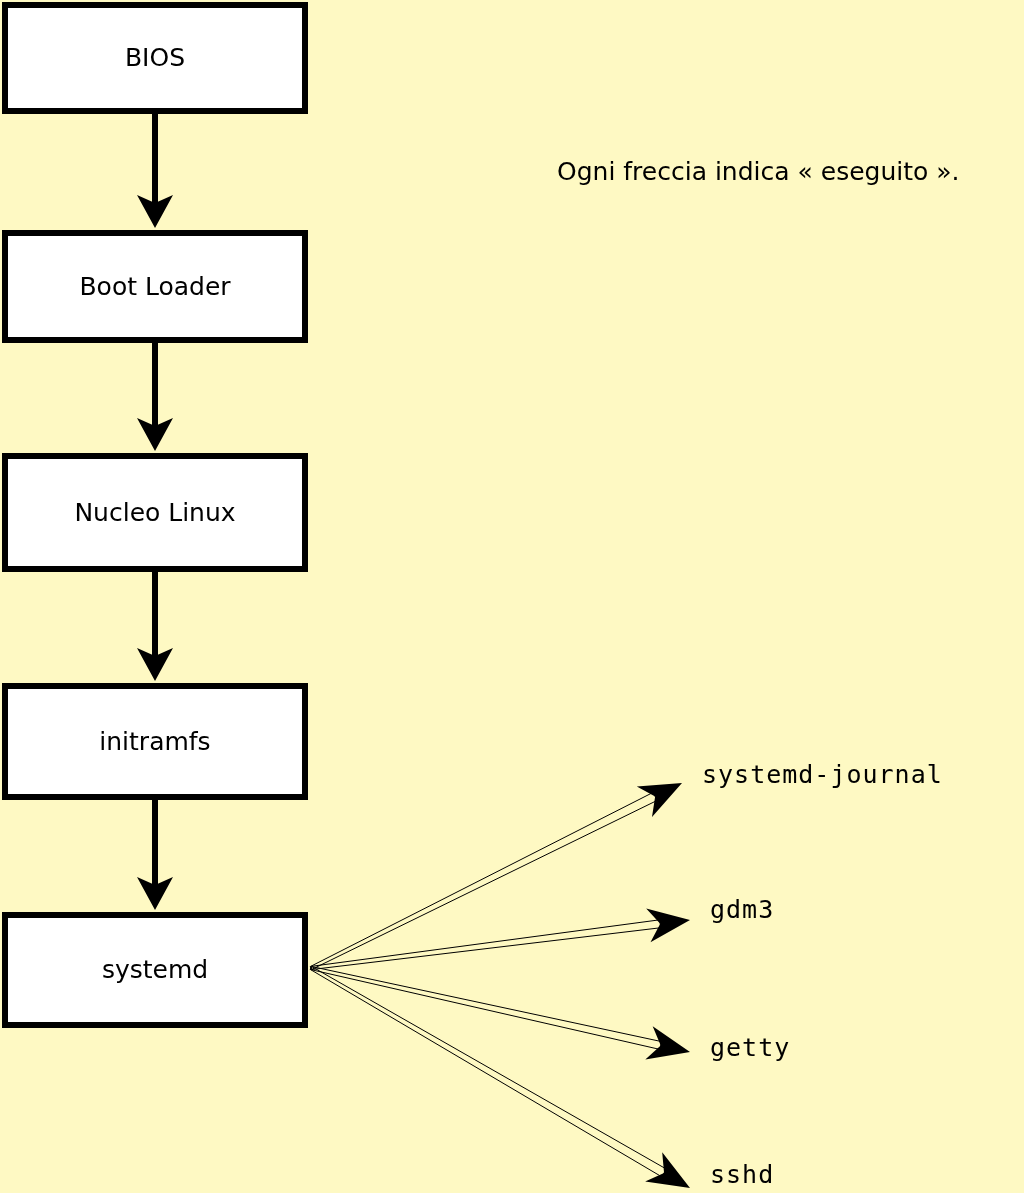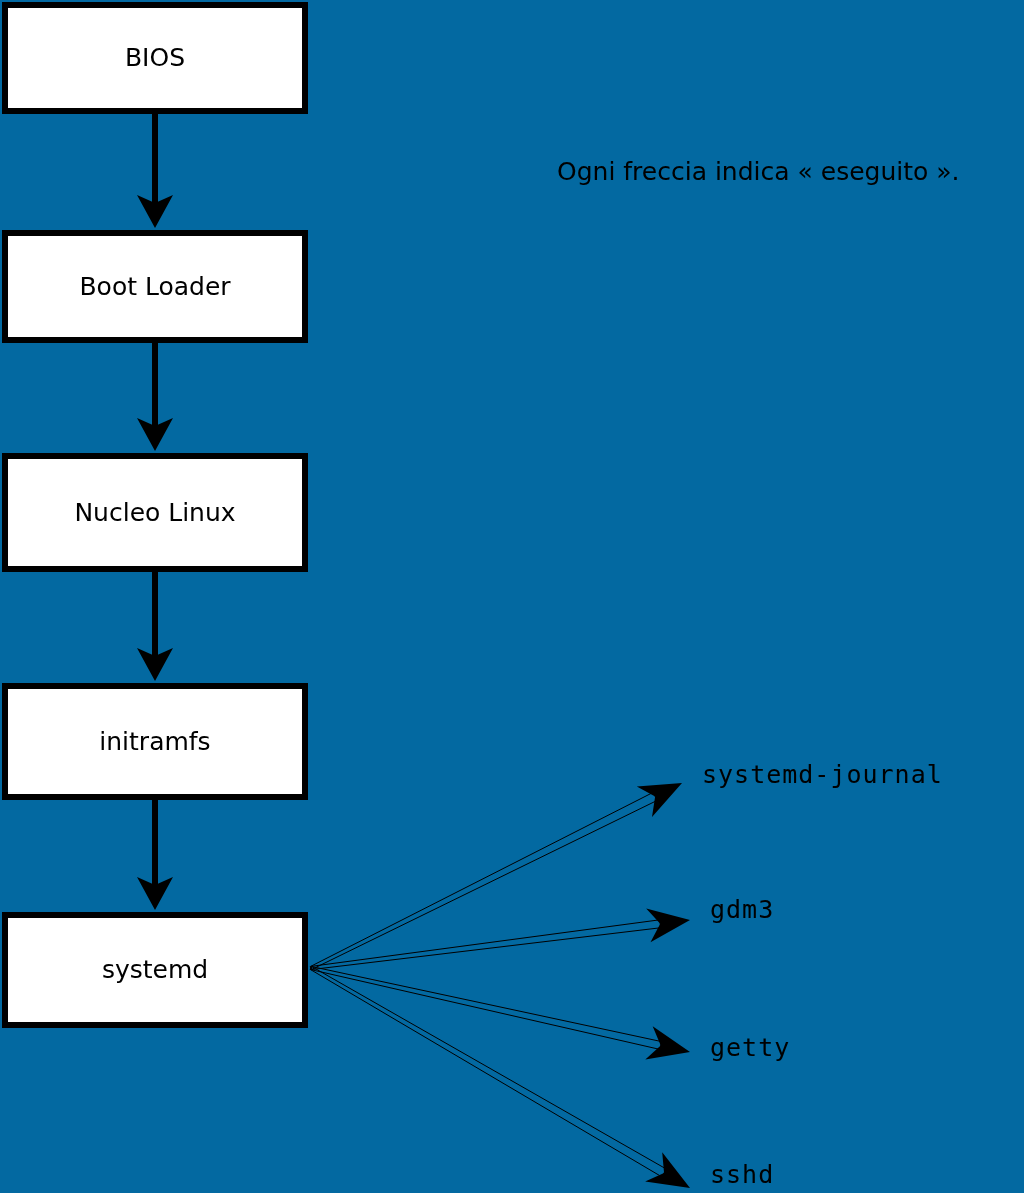--- a/index.html
+++ b/index.html
@@ -8,21 +8,21 @@
     padding: 0;
     background: #ffffff;
   }
   body {
     font-family: "DejaVu Sans", sans-serif;
   }
   #diagram-root {
     position: relative;
     width: 1024px;
     height: 1193px;
-    background: #0369a1;
+    background: #fef9c3;
     overflow: hidden;
   }
   #diagram-svg {
     position: absolute;
     left: 0;
     top: 0;
     width: 1024px;
     height: 1193px;
     display: block;
   }

